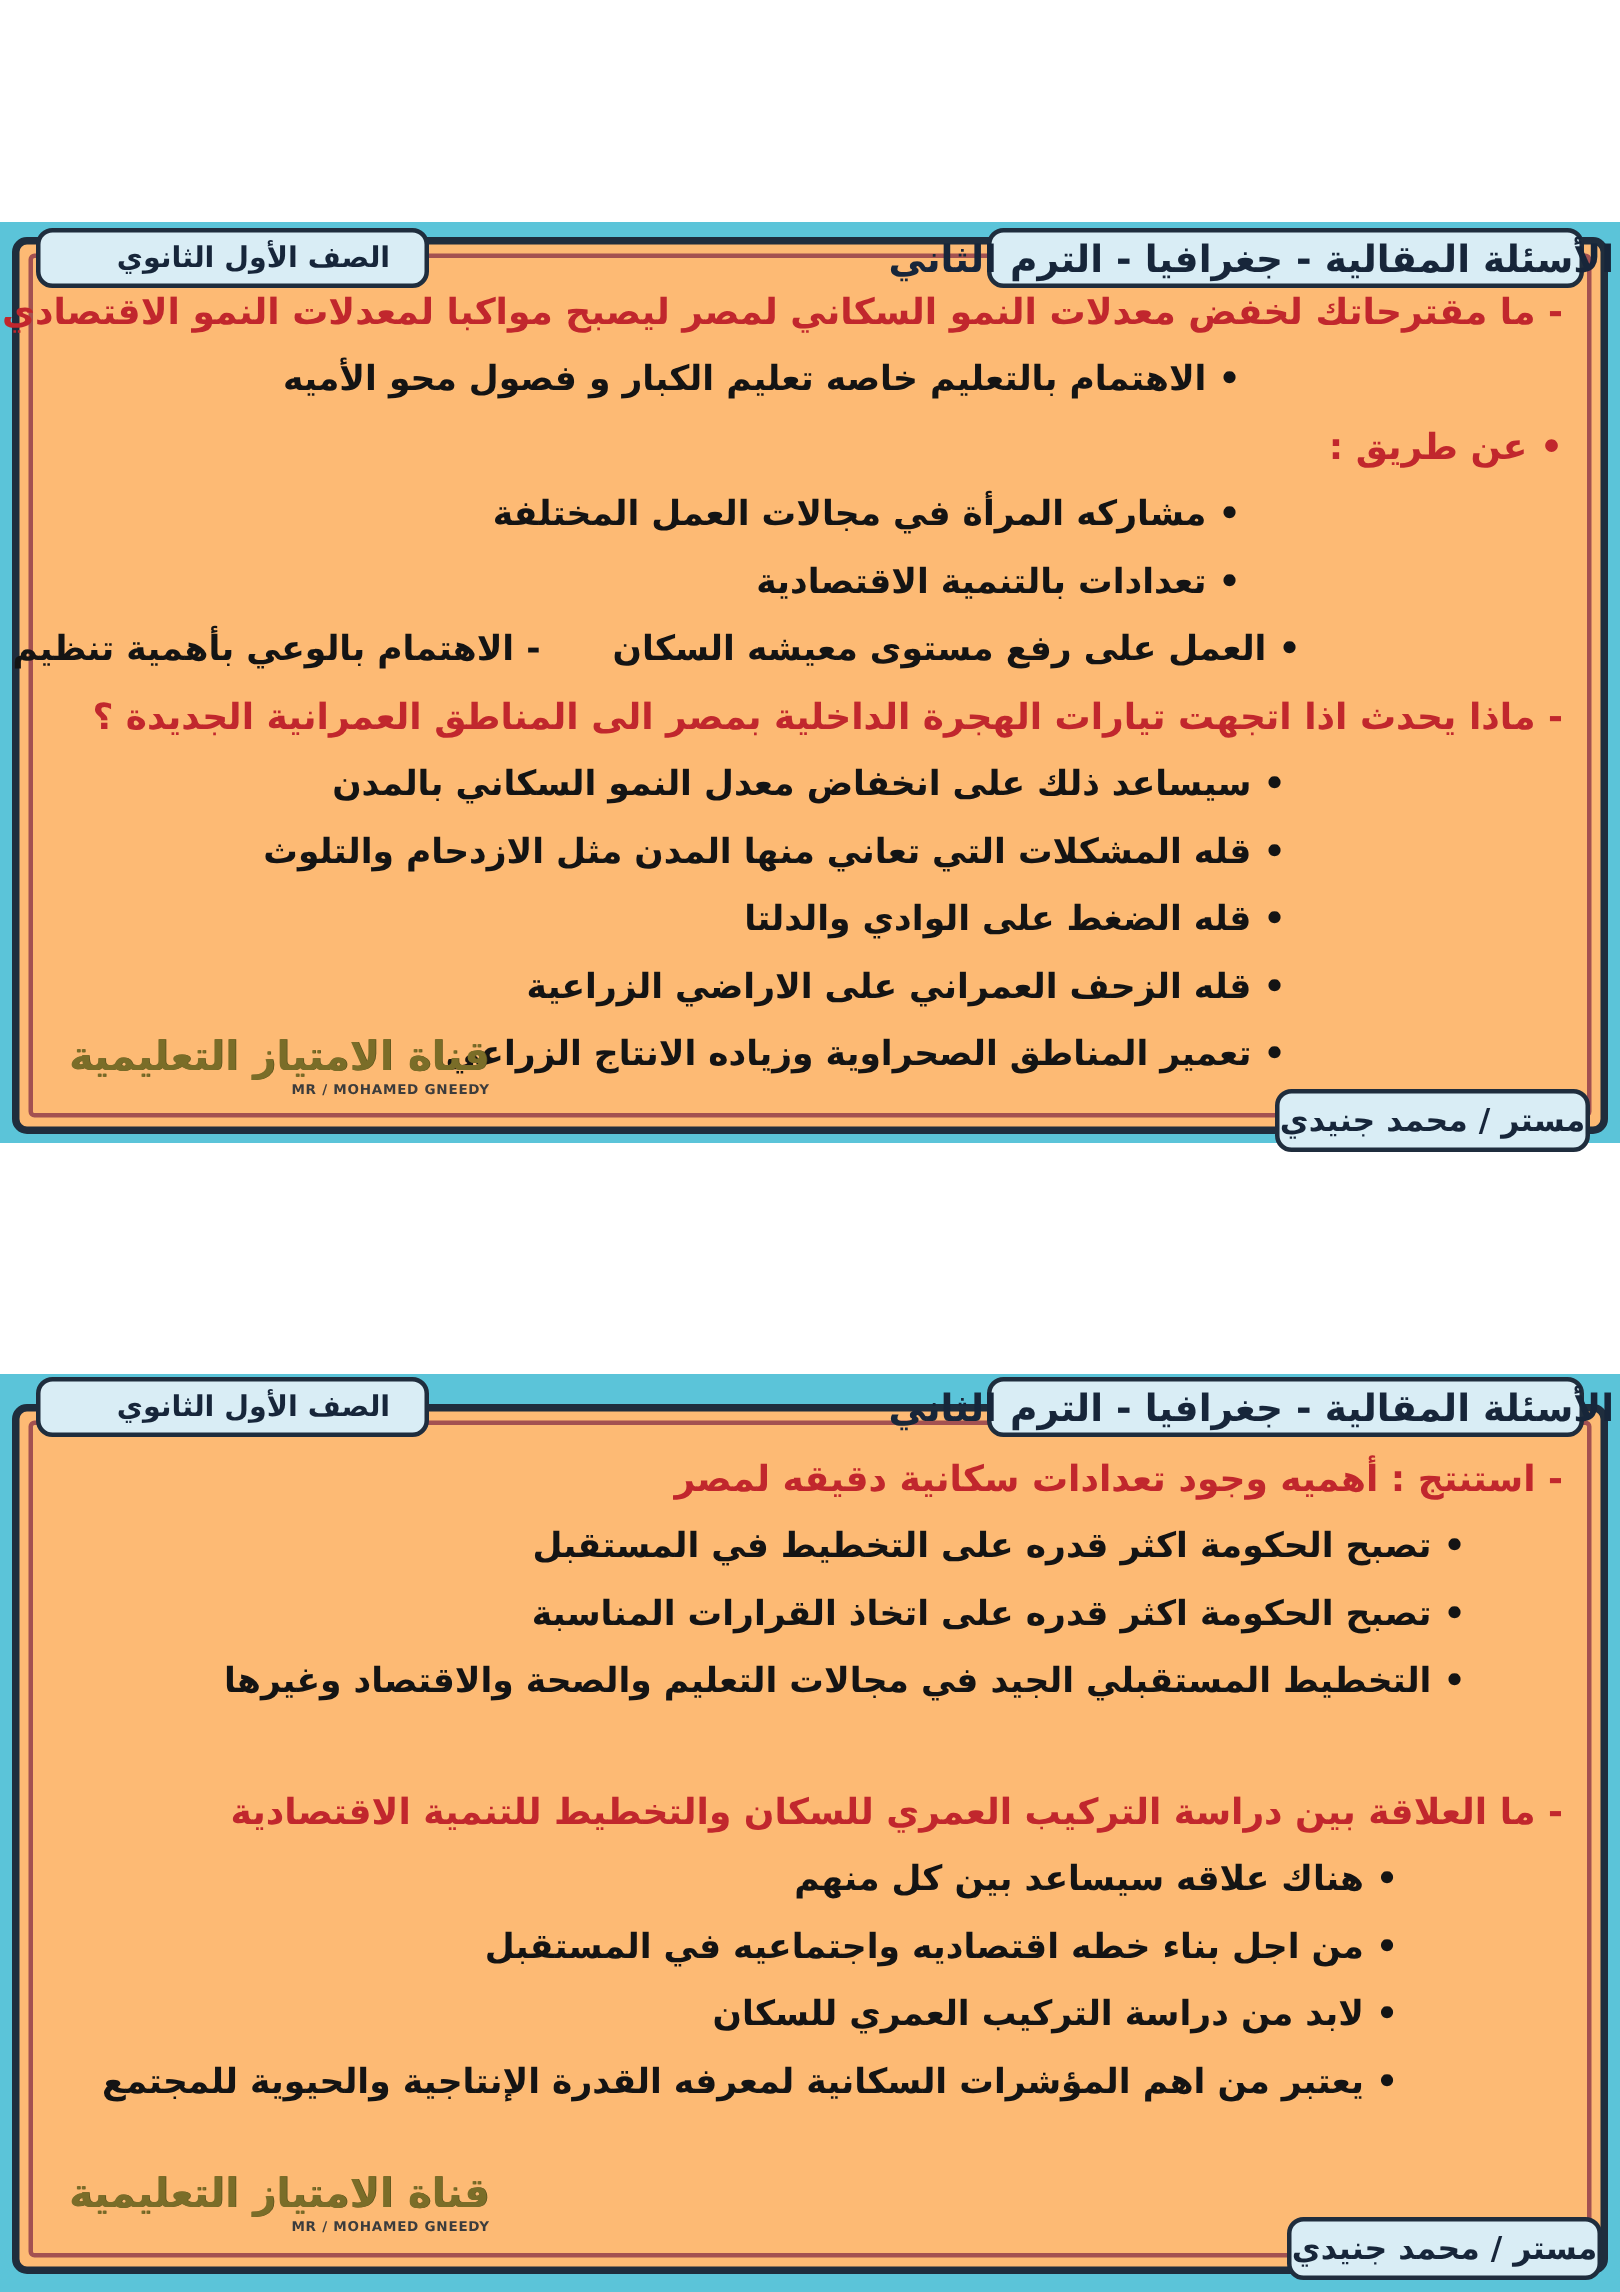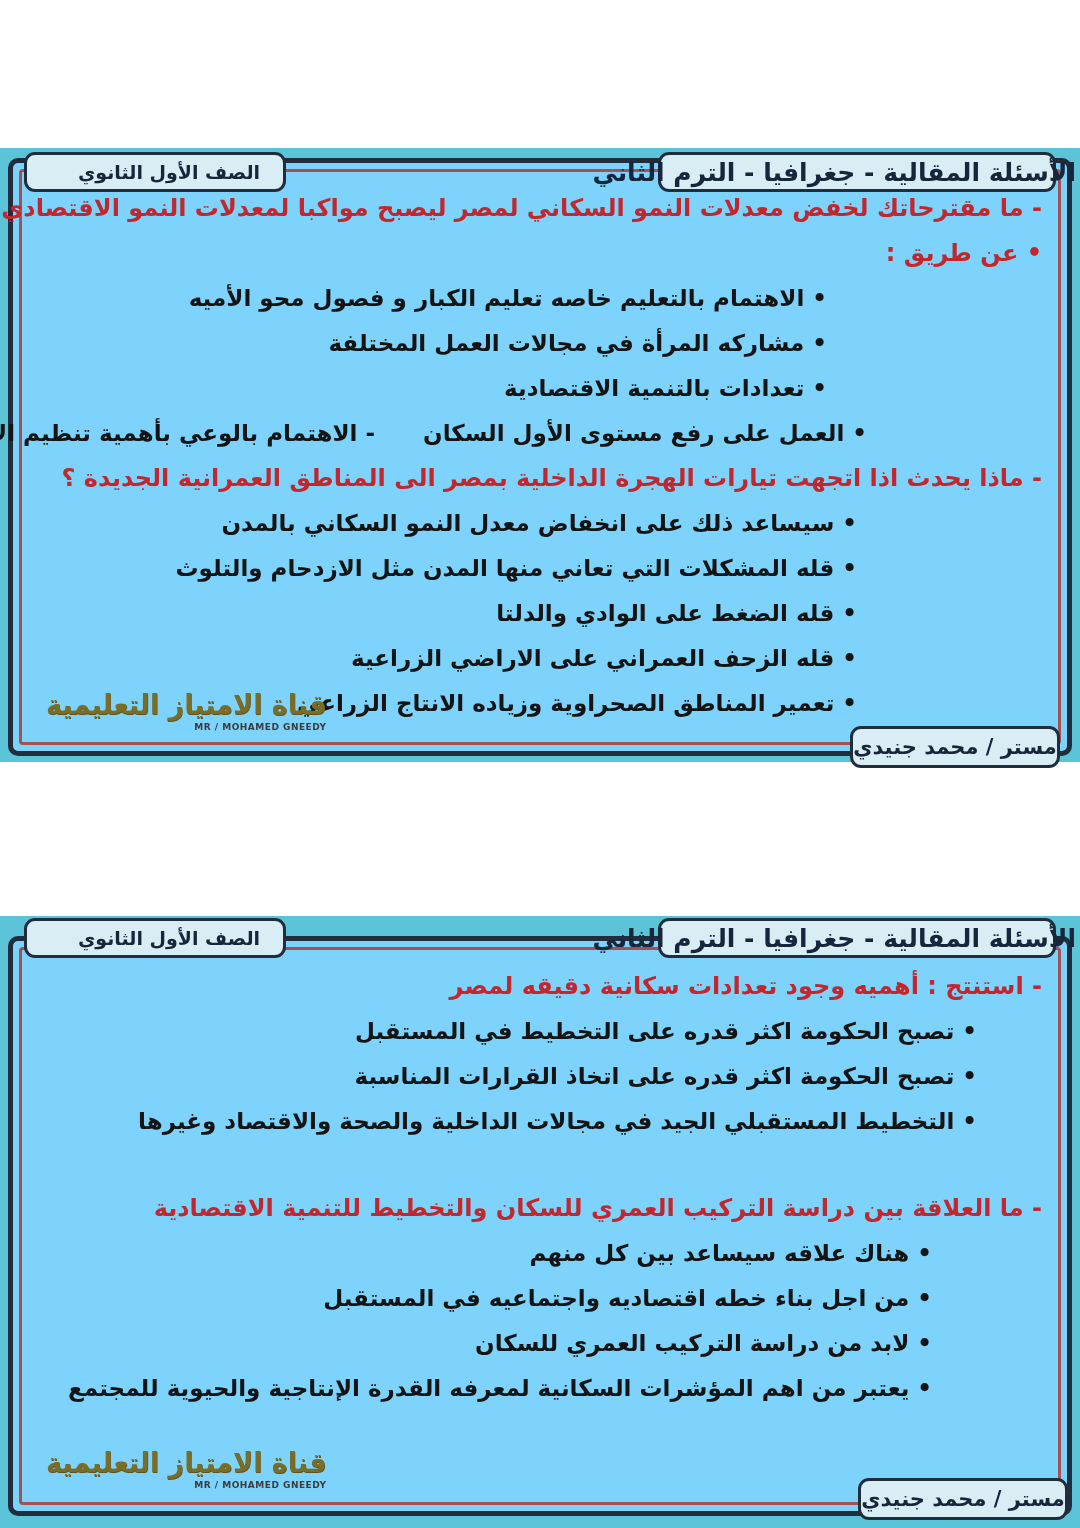--- a/index.html
+++ b/index.html
@@ -12,21 +12,21 @@
   }
   .teal-band {
     position: absolute; left: 0; width: 1080px;
     background: #5bc4d9;
   }
   #band1 { top: 148px; height: 614px; }
   #band2 { top: 916px; height: 612px; }
 
   .panel {
     position: absolute; left: 8px; width: 1054px;
-    background: #7dd3fc;
+    background: #fdba74;
     border: 5px solid #1f2d3d;
     border-radius: 10px;
   }
   #panel1 { top: 158px; height: 588px; }
   #panel2 { top: 936px; height: 570px; }
   .panel-inner {
     position: absolute; inset: 6px;
     border: 3px solid #a35151;
     border-radius: 4px;
   }
@@ -96,26 +96,26 @@
 </head>
 <body>
 
 <div class="teal-band" id="band1"></div>
 <div class="teal-band" id="band2"></div>
 
 <div class="panel" id="panel1">
   <div class="panel-inner">
     <div class="content">
       <div class="line heading">- ما مقترحاتك لخفض معدلات النمو السكاني لمصر ليصبح مواكبا لمعدلات النمو الاقتصادي</div>
+      <div class="line ind-a">• الاهتمام بالتعليم خاصه تعليم الكبار و فصول محو الأميه</div>
       <div class="line heading">• عن طريق :</div>
-      <div class="line ind-a">• الاهتمام بالتعليم خاصه تعليم الكبار و فصول محو الأميه</div>
       <div class="line ind-a">• مشاركه المرأة في مجالات العمل المختلفة</div>
       <div class="line ind-a">• تعدادات بالتنمية الاقتصادية</div>
       <div class="line pair ind-p">
-        <span>• العمل على رفع مستوى الأول السكان</span>
+        <span>• العمل على رفع مستوى معيشه السكان</span>
         <span>- الاهتمام بالوعي بأهمية تنظيم الأسرة</span>
       </div>
       <div class="line heading">- ماذا يحدث اذا اتجهت تيارات الهجرة الداخلية بمصر الى المناطق العمرانية الجديدة ؟</div>
       <div class="line ind-b">• سيساعد ذلك على انخفاض معدل النمو السكاني بالمدن</div>
       <div class="line ind-b">• قله المشكلات التي تعاني منها المدن مثل الازدحام والتلوث</div>
       <div class="line ind-b">• قله الضغط على الوادي والدلتا</div>
       <div class="line ind-b">• قله الزحف العمراني على الاراضي الزراعية</div>
       <div class="line ind-b">• تعمير المناطق الصحراوية وزياده الانتاج الزراعي</div>
     </div>
     <div class="watermark" id="wm1">
@@ -124,21 +124,21 @@
     </div>
   </div>
 </div>
 
 <div class="panel" id="panel2">
   <div class="panel-inner">
     <div class="content">
       <div class="line heading">- استنتج : أهميه وجود تعدادات سكانية دقيقه لمصر</div>
       <div class="line ind-c">• تصبح الحكومة اكثر قدره على التخطيط في المستقبل</div>
       <div class="line ind-c">• تصبح الحكومة اكثر قدره على اتخاذ القرارات المناسبة</div>
-      <div class="line ind-c">• التخطيط المستقبلي الجيد في مجالات الداخلية والصحة والاقتصاد وغيرها</div>
+      <div class="line ind-c">• التخطيط المستقبلي الجيد في مجالات التعليم والصحة والاقتصاد وغيرها</div>
       <div class="spacer"></div>
       <div class="line heading">- ما العلاقة بين دراسة التركيب العمري للسكان والتخطيط للتنمية الاقتصادية</div>
       <div class="line ind-d">• هناك علاقه سيساعد بين كل منهم</div>
       <div class="line ind-d">• من اجل بناء خطه اقتصاديه واجتماعيه في المستقبل</div>
       <div class="line ind-d">• لابد من دراسة التركيب العمري للسكان</div>
       <div class="line ind-d">• يعتبر من اهم المؤشرات السكانية لمعرفه القدرة الإنتاجية والحيوية للمجتمع</div>
     </div>
     <div class="watermark" id="wm2">
       <div class="channel">قناة الامتياز التعليمية</div>
       <div class="credit">MR / MOHAMED GNEEDY</div>

